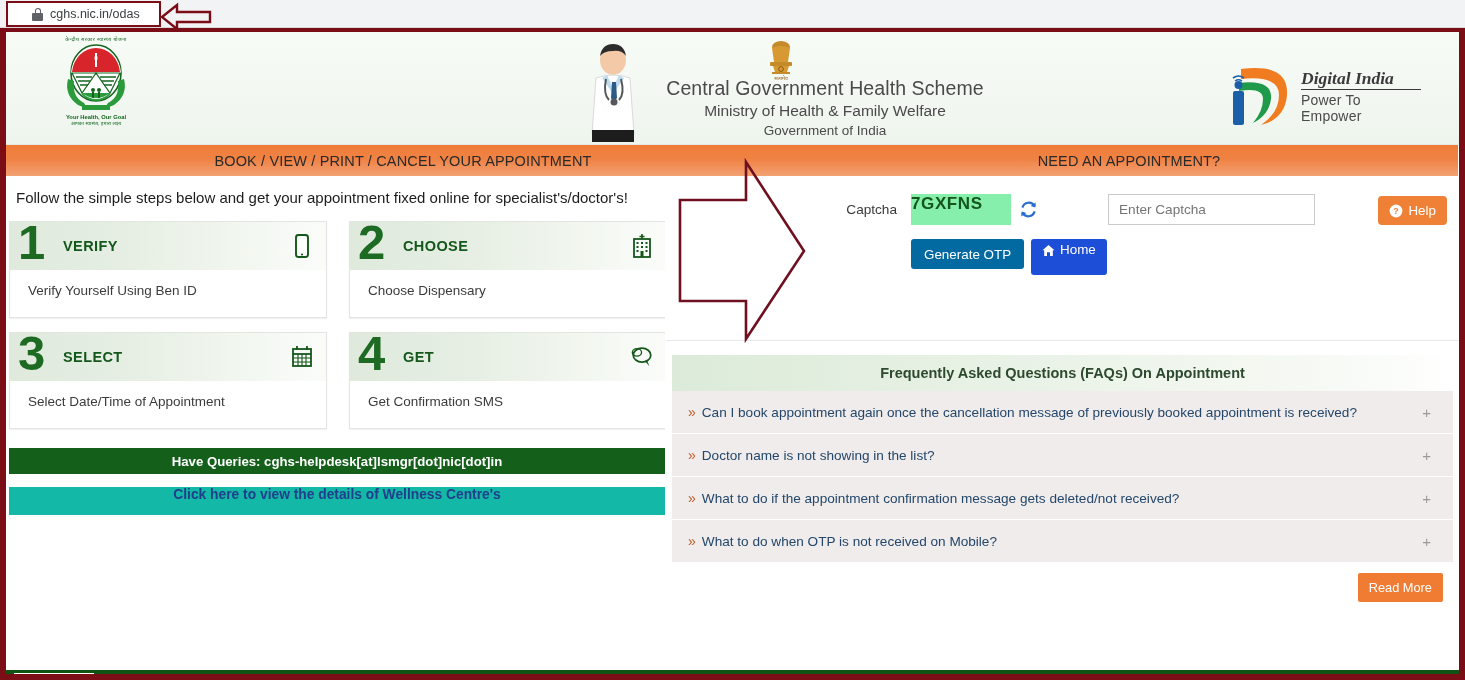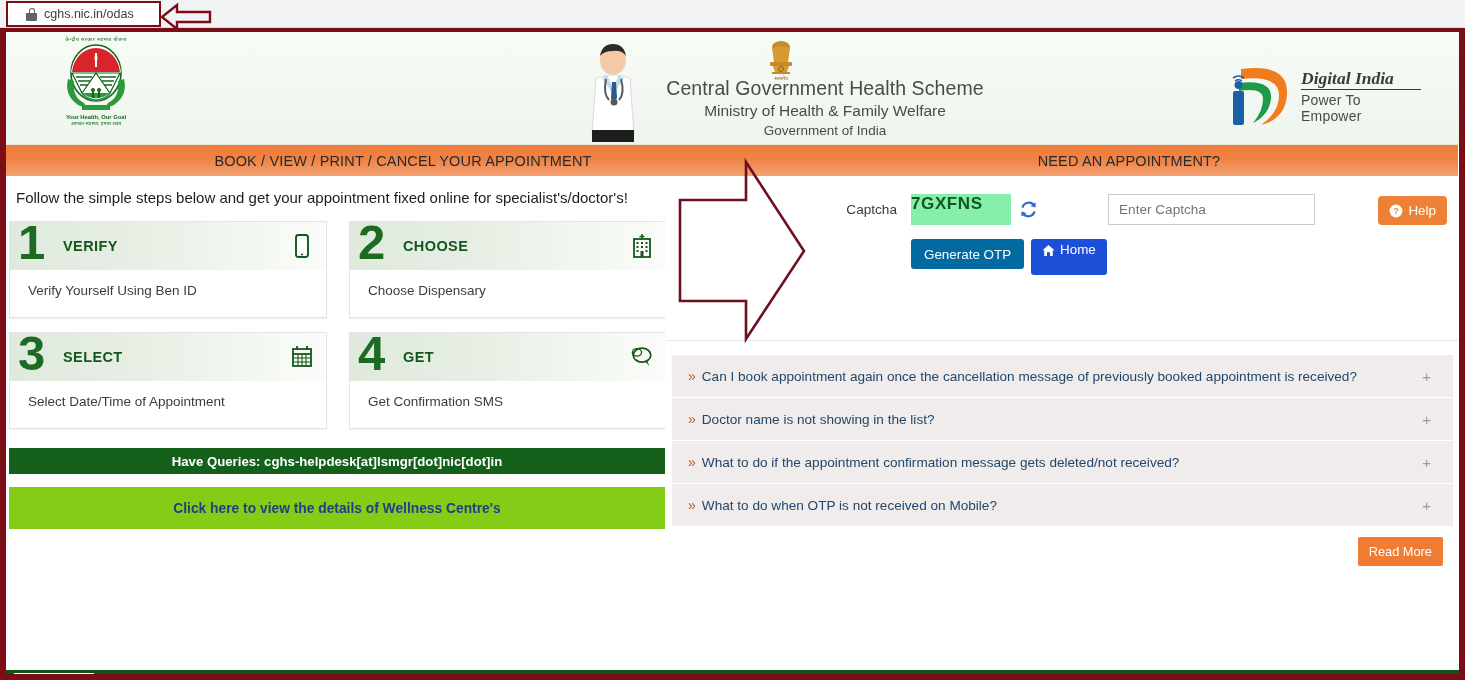--- a/index.html
+++ b/index.html
@@ -21,21 +21,21 @@
     width: 1465px; height: 28px;
     background: #f1f3f4;
     border-bottom: 1px solid #d8d8d8;
   }
   .urlbar {
     position: absolute; left: 6px; top: 1px;
     width: 155px; height: 26px;
     background: #ffffff;
     border: 2px solid #7b0d17;
     display: flex; align-items: center;
-    padding: 0 18px;
+    padding: 0 24px;
   }
   .lock-icon {
     width: 11px; height: 13px;
     position: relative;
     margin-right: 7px;
     flex: 0 0 auto;
   }
   .lock-icon .body {
     position: absolute; left: 0; bottom: 0;
     width: 11px; height: 8px; background: #5f6368;
@@ -203,23 +203,23 @@
   .queries-bar {
     margin: 19px 0 0 3px;
     width: 656px; height: 26px;
     background: #14601a;
     color: #ffffff;
     font-size: 13.2px; font-weight: bold;
     display: flex; align-items: center; justify-content: center;
   }
   .wellness-bar {
     margin: 13px 0 0 3px;
-    width: 656px; height: 42px;
-    background: #84cc16;
-    display: flex; align-items: center; justify-content: center;
+    width: 656px; height: 28px;
+    background: #14b8a6;
+    display: flex; align-items: flex-start; justify-content: center;
   }
   .wellness-link {
     font-size: 13.8px; font-weight: bold; color: #1f3e8c;
     text-decoration: none; cursor: pointer;
   }
 
   
   .formzone {
     position: relative;
     padding: 18px 0 0 0;
@@ -554,20 +554,21 @@
           <button class="btn btn-help">
             <svg class="q-icon" width="14" height="14" viewBox="0 0 14 14">
               <circle cx="7" cy="7" r="6.4" fill="#ffffff"></circle>
               <text x="7" y="10.4" font-size="9" font-weight="bold" fill="#ef8136" text-anchor="middle" font-family="Liberation Sans, sans-serif">?</text>
             </svg>
             <span>Help</span>
           </button>
         </div>
 
         <div class="faq-wrap">
+          <div class="faq-head">Frequently Asked Questions (FAQs) On Appointment</div>
 
           <div class="faq-item">
             <span class="faq-chev">»</span>
             <span class="faq-text">Can I book appointment again once the cancellation message of previously booked appointment is received?</span>
             <span class="faq-plus">+</span>
           </div>
 
           <div class="faq-item">
             <span class="faq-chev">»</span>
             <span class="faq-text">Doctor name is not showing in the list?</span>

